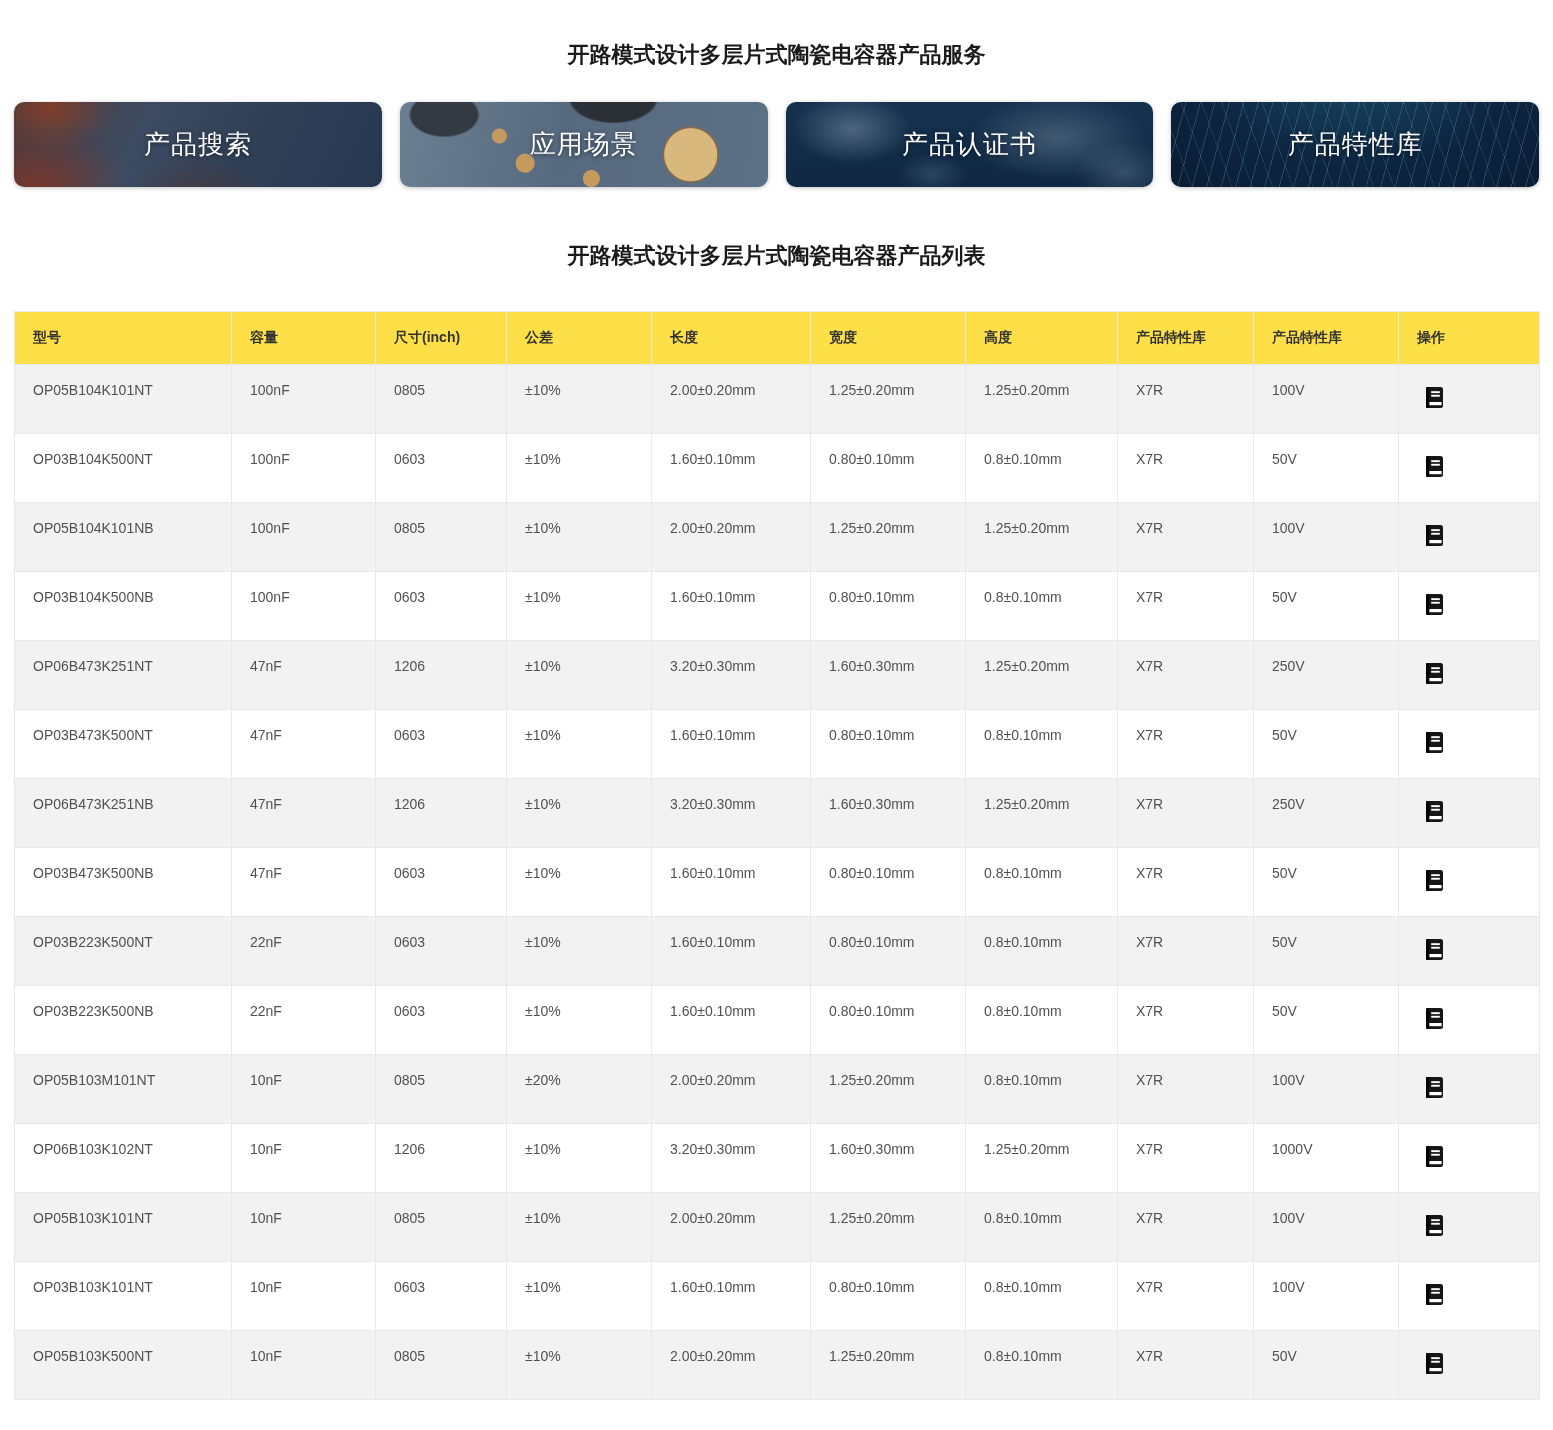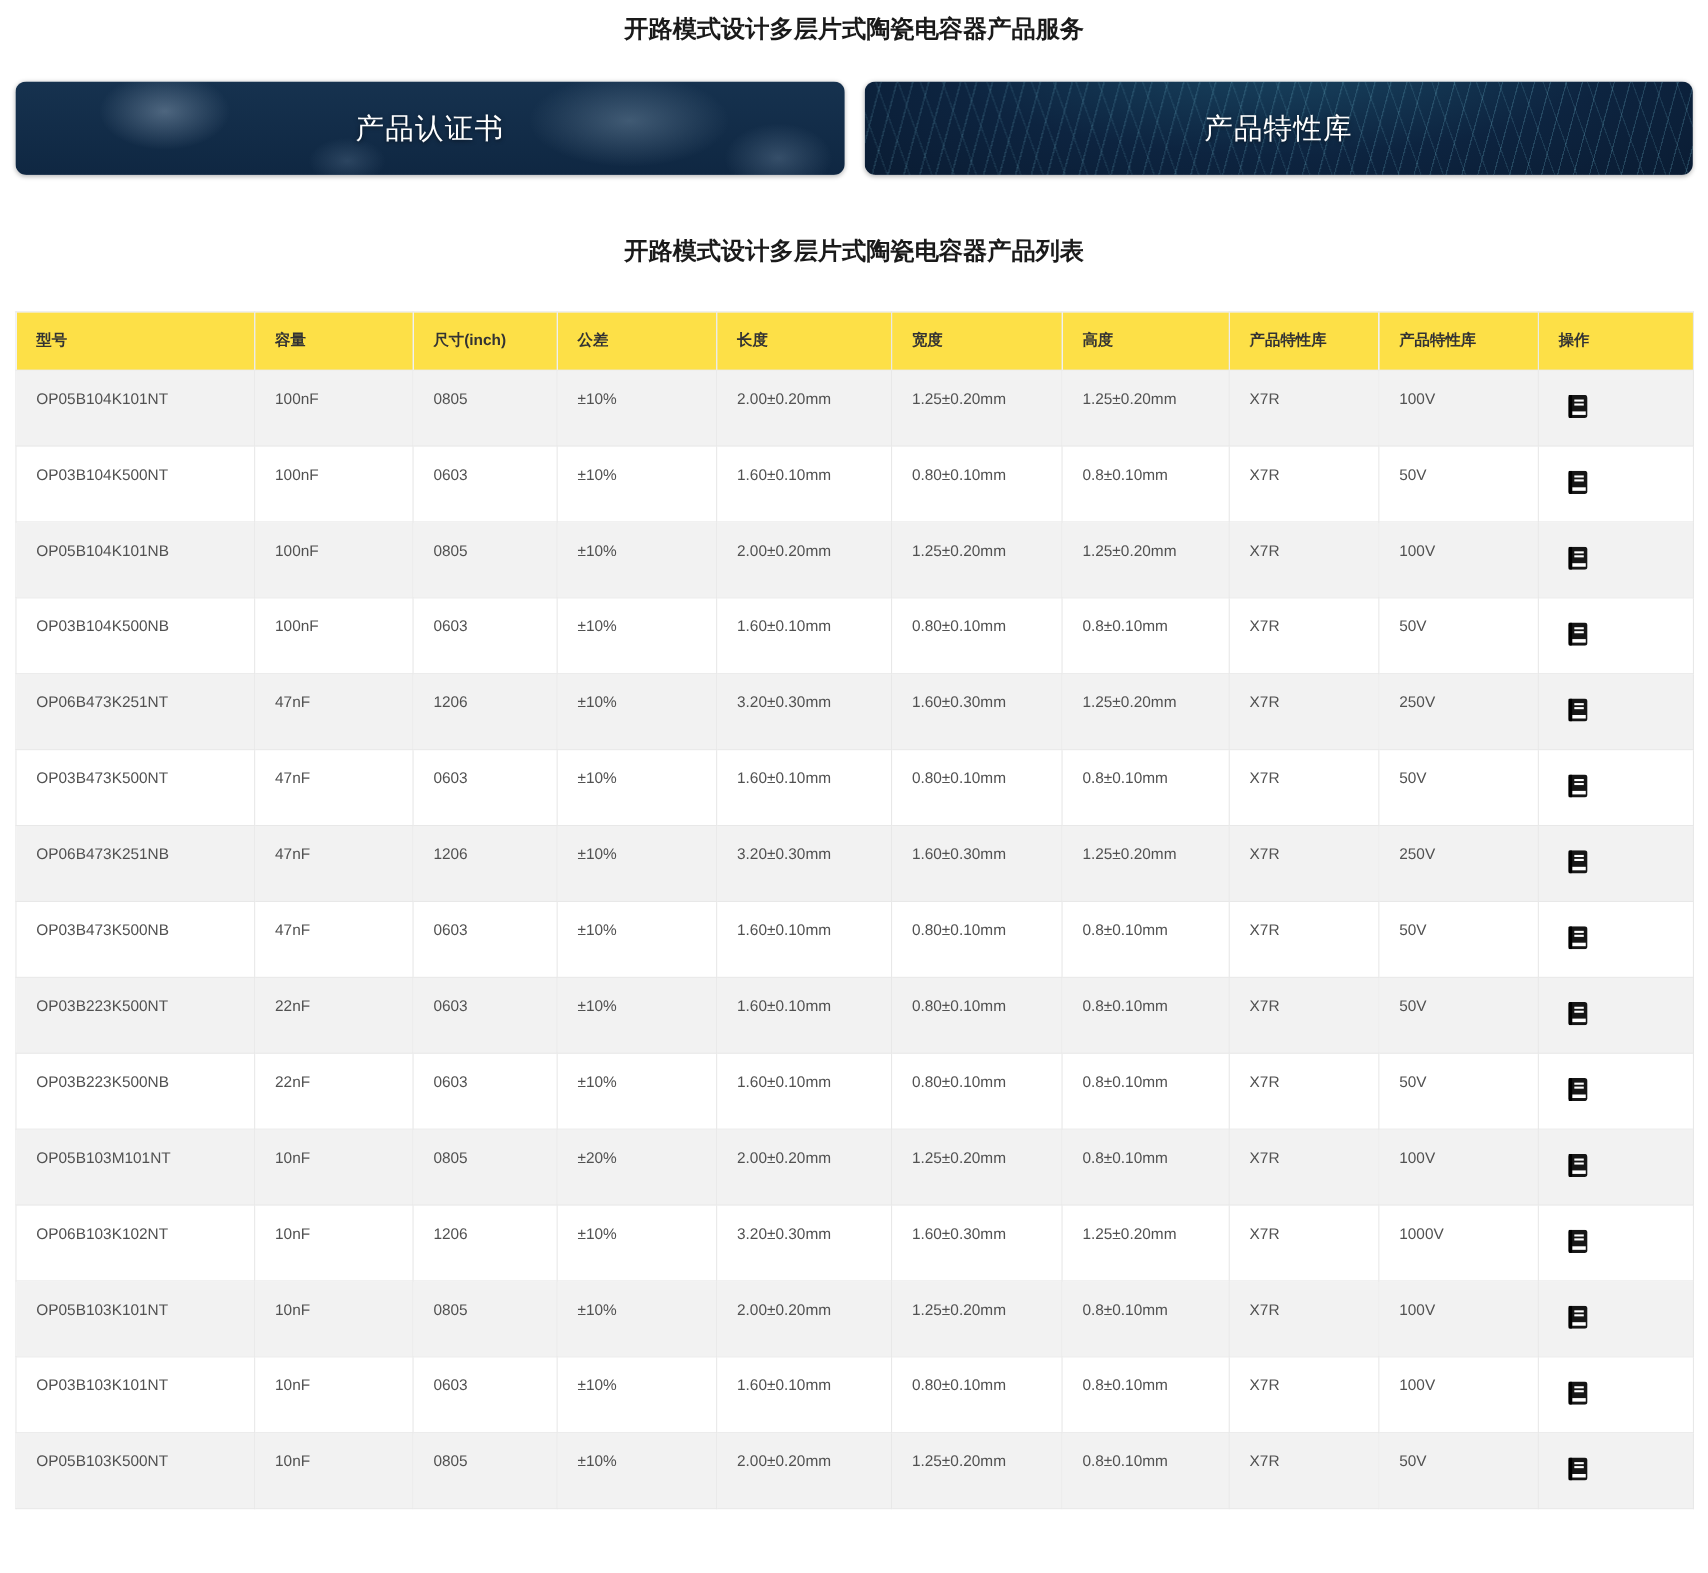--- a/index.html
+++ b/index.html
@@ -11,21 +11,21 @@
   }
   .page { padding: 0 14px 26px 14px; }
 
   h1.page-title, h2.list-title {
     text-align: center;
     font-weight: bold;
     color: #1a1a1a;
     font-size: 22px;
     margin: 0;
   }
-  h1.page-title { padding: 12px 0 32px 0; }
+  h1.page-title { padding: 40px 0 32px 0; }
   h2.list-title { padding: 54px 0 40px 0; }
 
   
   .cards {
     display: flex;
     gap: 18px;
   }
   .card {
     flex: 1 1 0;
     height: 85px;
@@ -114,20 +114,26 @@
   }
 </style>
 </head>
 <body>
 
 <div class="page">
 
   <h1 class="page-title">开路模式设计多层片式陶瓷电容器产品服务</h1>
 
   <div class="cards">
+    <div class="card card-1">
+      <span class="card-label">产品搜索</span>
+    </div>
+    <div class="card card-2">
+      <span class="card-label">应用场景</span>
+    </div>
     <div class="card card-4">
       <span class="card-label">产品认证书</span>
     </div>
     <div class="card card-3">
       <span class="card-label">产品特性库</span>
     </div>
   </div>
 
   <h2 class="list-title">开路模式设计多层片式陶瓷电容器产品列表</h2>
 

